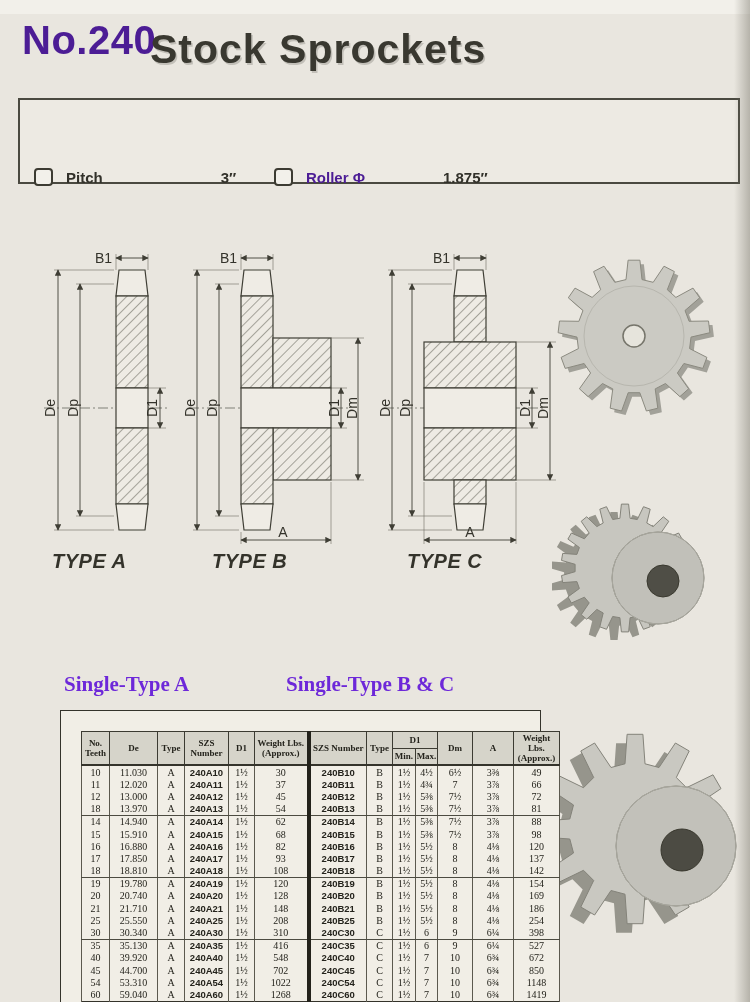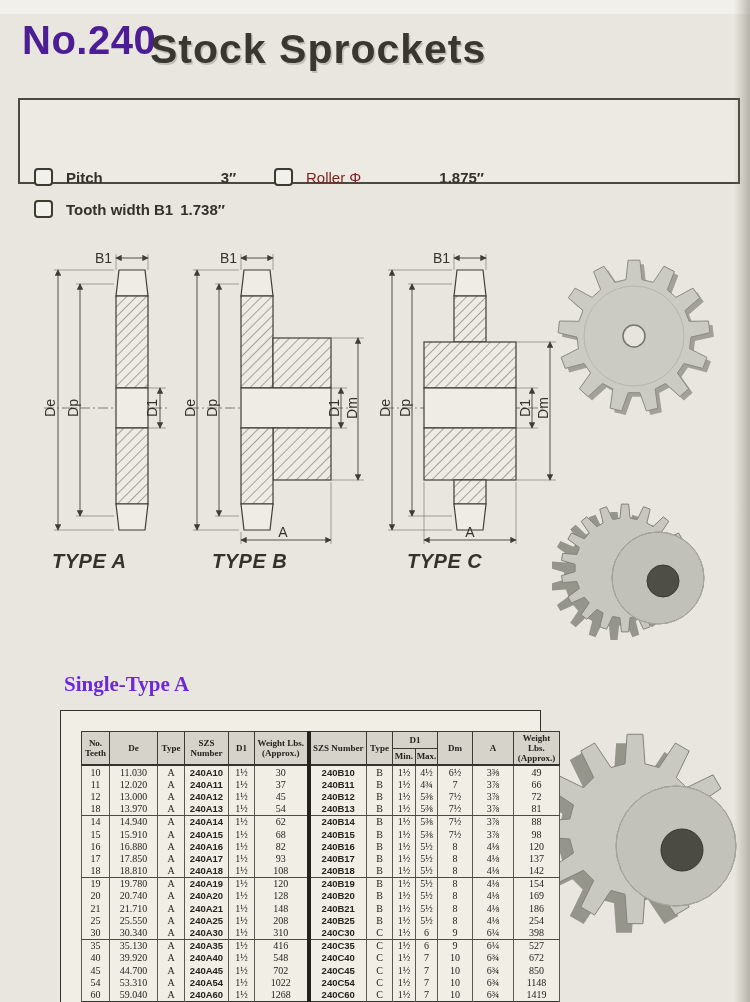--- a/index.html
+++ b/index.html
@@ -20,21 +20,21 @@
     font-size:41px; font-weight:bold; letter-spacing:1px; color:#393830;
     text-shadow:1.5px 1.5px 0 rgba(55,54,45,.22); }
 
   
   .spec-box { position:absolute; left:18px; top:98px; width:722px; height:86px;
     border:2px solid #4a4940; background:#edeae3; box-sizing:border-box; }
   .spec-item { position:absolute; display:flex; align-items:center;margin-top:48px; }
   .cbx { width:15px; height:14px; border:2px solid #3c3b32; border-radius:4px;
     background:#f2f0ea; display:inline-block; }
   .spec-label { font-size:15px; font-weight:bold; margin-left:13px; color:#32312a; }
-  .spec-label.light { font-weight:normal; color:#7f1d1d; }
+  .spec-label.light { font-weight:bold; color:#4c1d95; }
   .spec-value { font-size:15px; font-weight:bold; color:#32312a; }
 
   
   .diagram { position:absolute; }
   .diagram svg { display:block; }
   .part { stroke:#3f3e35; stroke-width:1.2; }
   .face { fill:#efece5; }
   .dim  { stroke:#3f3e35; stroke-width:.9; fill:none; }
   .ext  { stroke:#6e6c61; stroke-width:.6; }
   .cline{ stroke:#55544a; stroke-width:.7; }
@@ -82,25 +82,20 @@
   <div class="spec-box">
     <div class="spec-item" style="left:14px; top:20px;">
       <span class="cbx"></span>
       <span class="spec-label">Pitch</span>
       <span class="spec-value" style="margin-left:118px;">3″</span>
     </div>
     <div class="spec-item" style="left:254px; top:20px;">
       <span class="cbx"></span>
       <span class="spec-label light">Roller Φ</span>
       <span class="spec-value" style="margin-left:78px;">1.875″</span>
-    </div>
-    <div class="spec-item" style="left:14px; top:52px;">
-      <span class="cbx"></span>
-      <span class="spec-label">Tooth width B1</span>
-      <span class="spec-value" style="margin-left:7px;">1.738″</span>
     </div>
   </div>
 
   <div class="diagram" style="left:28px; top:246px;">
     <svg width="150" height="300" viewBox="0 0 150 300">
       <defs>
         <pattern id="hA" width="7" height="7" patternUnits="userSpaceOnUse" patternTransform="rotate(45)">
           <rect width="7" height="7" fill="#eeebe4"></rect>
             <line x1="0" y1="0" x2="0" y2="7" stroke="#5a594f" stroke-width="1"></line>
         </pattern>
@@ -249,20 +244,21 @@
     <svg id="photo3" width="202" height="252" viewBox="0 0 202 252">
         <polygon points="66.0,56.8 68.1,27.3 83.9,27.3 86.0,56.8 100.0,60.5 116.4,36.0 130.2,44.0 117.3,70.5 127.5,80.7 154.0,67.8 162.0,81.6 137.5,98.0 141.2,112.0 170.7,114.1 170.7,129.9 141.2,132.0 137.5,146.0 162.0,162.4 154.0,176.2 127.5,163.3 117.3,173.5 130.2,200.0 116.4,208.0 100.0,183.5 86.0,187.2 83.9,216.7 68.1,216.7 66.0,187.2 52.0,183.5 35.6,208.0 21.8,200.0 34.7,173.5 24.5,163.3 -2.0,176.2 -10.0,162.4 14.5,146.0 10.8,132.0 -18.7,129.9 -18.7,114.1 10.8,112.0 14.5,98.0 -10.0,81.6 -2.0,67.8 24.5,80.7 34.7,70.5 21.8,44.0 35.6,36.0 52.0,60.5" fill="#96958c"></polygon>
         <polygon points="77.0,47.8 79.1,18.3 94.9,18.3 97.0,47.8 111.0,51.5 127.4,27.0 141.2,35.0 128.3,61.5 138.5,71.7 165.0,58.8 173.0,72.6 148.5,89.0 152.2,103.0 181.7,105.1 181.7,120.9 152.2,123.0 148.5,137.0 173.0,153.4 165.0,167.2 138.5,154.3 128.3,164.5 141.2,191.0 127.4,199.0 111.0,174.5 97.0,178.2 94.9,207.7 79.1,207.7 77.0,178.2 63.0,174.5 46.6,199.0 32.8,191.0 45.7,164.5 35.5,154.3 9.0,167.2 1.0,153.4 25.5,137.0 21.8,123.0 -7.7,120.9 -7.7,105.1 21.8,103.0 25.5,89.0 1.0,72.6 9.0,58.8 35.5,71.7 45.7,61.5 32.8,35.0 46.6,27.0 63.0,51.5" fill="#c9c8c1" stroke="#84837a" stroke-width="1"></polygon>
         <circle cx="128" cy="130" r="60" fill="#c2c1ba" stroke="#8a897f" stroke-width="1"></circle>
         <circle cx="128" cy="130" r="60" fill="none" stroke="#aaa9a0" stroke-width="1"></circle>
         <circle cx="134" cy="134" r="21" fill="#4c4b43" stroke="#38372d" stroke-width="1"></circle>
       </svg>
   </div>
 
   <div class="tbl-title left">Single-Type A</div>
+  <div class="tbl-title right">Single-Type B &amp; C</div>
 
   <div class="table-wrap">
     <table class="sprockets">
       <colgroup>
         <col style="width:28px">
           <col style="width:48px">
           <col style="width:27px">
         <col style="width:44px">
           <col style="width:26px">
           <col style="width:54px">

